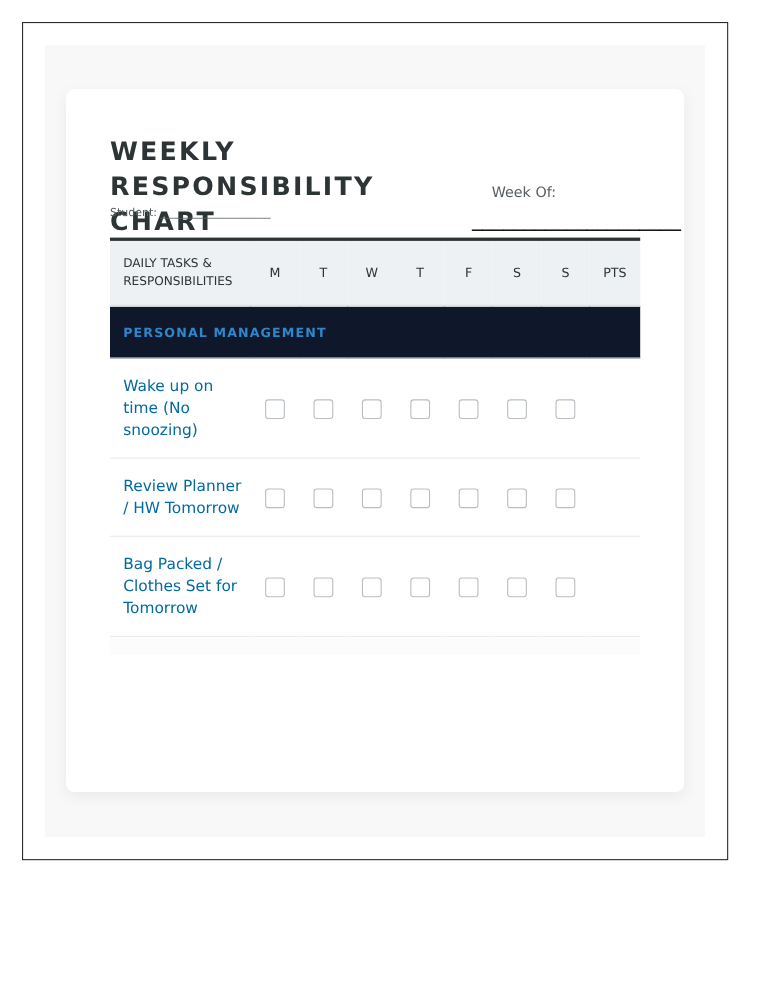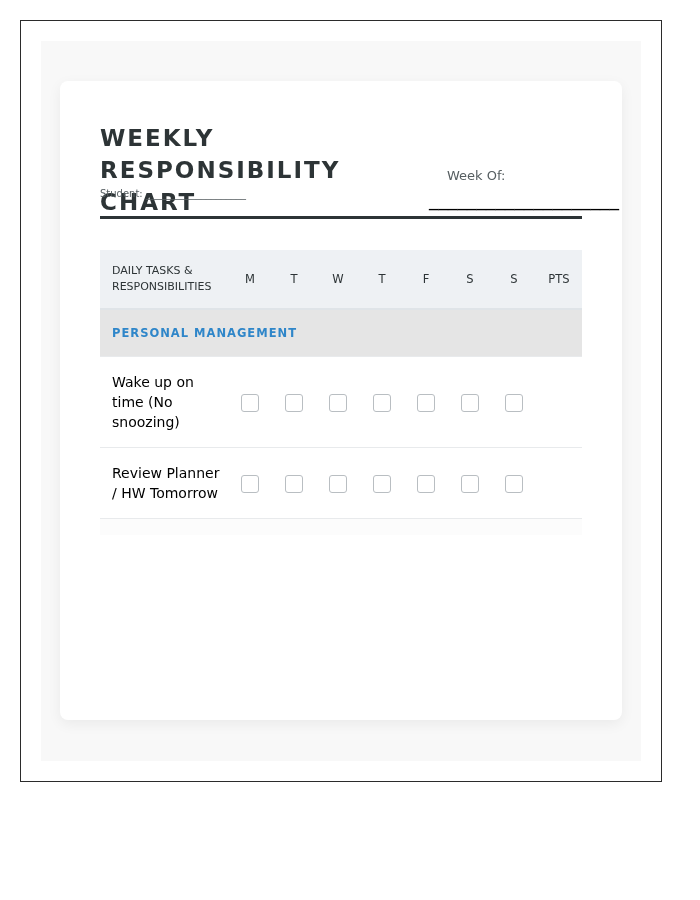--- a/index.html
+++ b/index.html
@@ -18,29 +18,29 @@
   .content { position: absolute; left: 100px; top: 120px; width: 482px; }
 
   .header { position: relative; height: 96px; border-bottom: 3px solid #2d3436; }
   .title { position: absolute; left: 0; top: 2px; width: 340px;
            font-family: "DejaVu Sans", sans-serif; font-weight: bold;
            font-size: 23px; line-height: 32px; letter-spacing: 2px; color: #2d3436; margin: 0; }
   .student { position: absolute; left: 0; top: 68px; font-size: 10px; color: #555d60; }
   .week { position: absolute; left: 347px; top: 48px; font-size: 13px; color: #555d60; }
   .week-line { position: absolute; left: 329px; top: 68px; font-size: 19px; color: #000000; }
 
-  table { border-collapse: collapse; width: 482px; margin-top: 31px; table-layout: fixed; }
+  table { border-collapse: collapse; width: 482px; table-layout: fixed; }
   th { background: #eef1f4; font-size: 11.5px; font-weight: normal; color: #2d3436;
        height: 58px; border-bottom: 2px solid #dfe4e8; padding: 0; text-align: center; }
   th.task-h { text-align: left; padding-left: 12px; line-height: 16px; font-size: 11px; }
   td { padding: 0; text-align: center; border-bottom: 1px solid #e8eaec; }
-  tr.section td { background: #e5e5e5; height: 46px; text-align: left; padding-left: 12px;
+  tr.section td { background: #0f172a; height: 46px; text-align: left; padding-left: 12px;
                   font-size: 11.5px; font-weight: bold; letter-spacing: 1px; color: #2f86c9; }
   td.task { text-align: left; padding-left: 12px; font-size: 14px; line-height: 20px;
-            color: #000000; padding-top: 15px; padding-bottom: 15px; }
+            color: #0369a1; padding-top: 15px; padding-bottom: 15px; }
   .cb { display: inline-block; width: 18px; height: 18px; border: 1.5px solid #b9bec2;
         border-radius: 3px; box-sizing: border-box; vertical-align: middle; background: #fff; }
   tr.faint td { height: 16px; background: #fcfcfc; border-top: 1px solid #eeeeee; border-bottom: none; }
 </style>
 </head>
 <body>
 
 <div class="frame"></div>
 <div class="backdrop"></div>
 <div class="card"></div>
@@ -97,18 +97,29 @@
           <td class="task">Review Planner / HW Tomorrow</td>
           <td><span class="cb"></span></td>
           <td><span class="cb"></span></td>
           <td><span class="cb"></span></td>
           <td><span class="cb"></span></td>
           <td><span class="cb"></span></td>
           <td><span class="cb"></span></td>
           <td><span class="cb"></span></td>
           <td></td>
         </tr>
+        <tr>
+          <td class="task">Bag Packed / Clothes Set for Tomorrow</td>
+          <td><span class="cb"></span></td>
+          <td><span class="cb"></span></td>
+          <td><span class="cb"></span></td>
+          <td><span class="cb"></span></td>
+          <td><span class="cb"></span></td>
+          <td><span class="cb"></span></td>
+          <td><span class="cb"></span></td>
+          <td></td>
+        </tr>
         <tr class="faint">
           <td colspan="9"></td>
         </tr>
       </tbody>
   </table>
 </div>
 
 </body></html>

